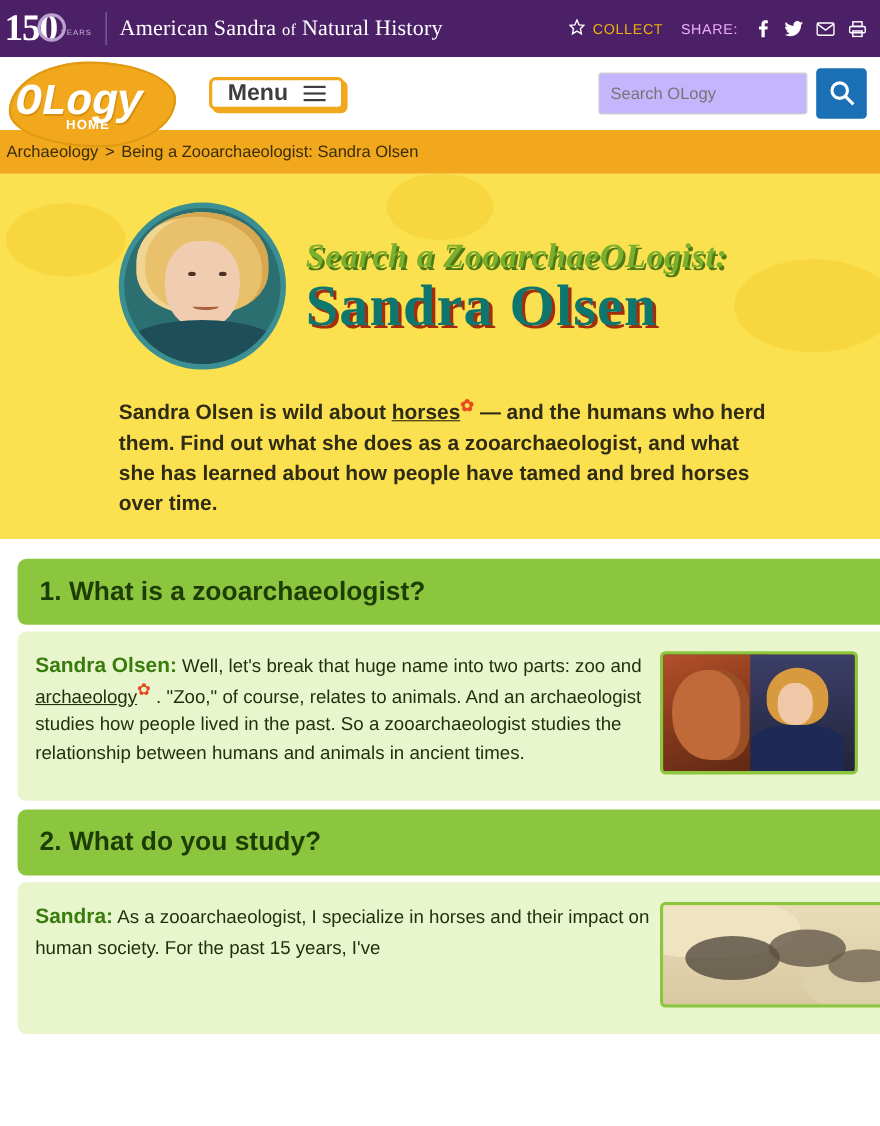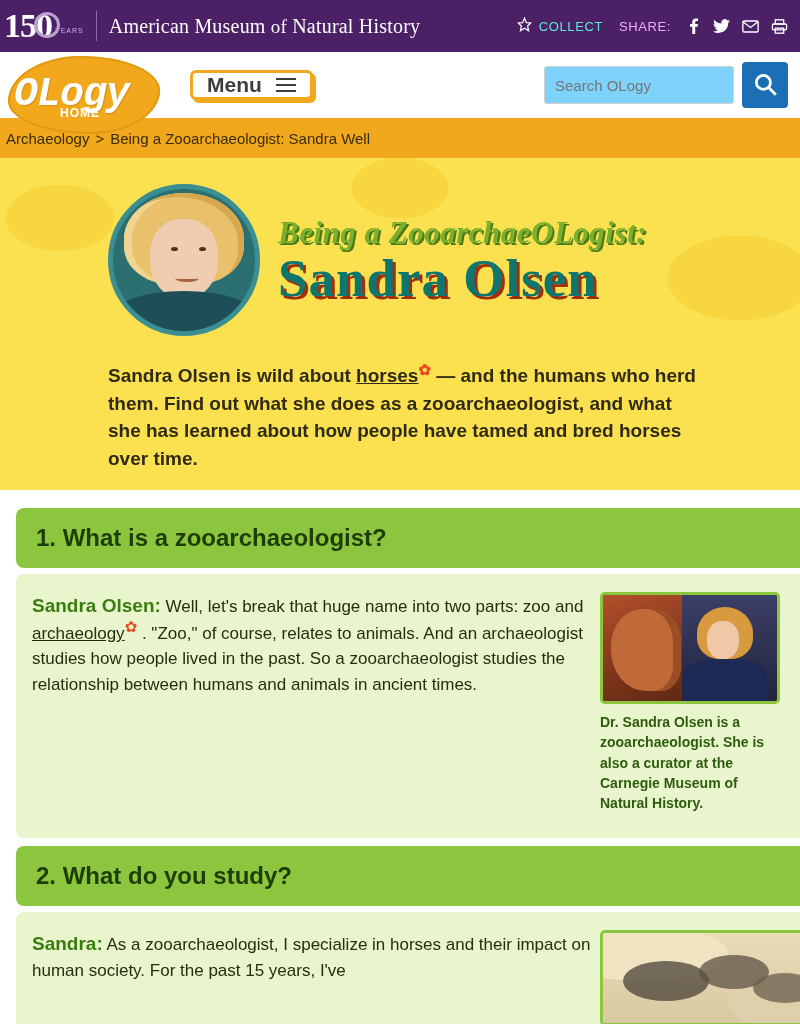--- a/index.html
+++ b/index.html
@@ -57,31 +57,31 @@
     background: #8a6ba5;
     margin: 0 12px;
   }
   .museum-name {
     color: #ffffff;
     font-family: "Liberation Serif", serif;
     font-size: 20px;
     letter-spacing: 0.2px;
     white-space: nowrap;
   }
-  .museum-name .small { font-size: 19px; }
+  .museum-name .small { font-size: 15px; }
   .topbar-right {
     margin-left: auto;
     display: flex;
     align-items: center;
     gap: 16px;
     color: #ffffff;
   }
   .collect {
     display: flex; align-items: center; gap: 7px;
-    color: #5eead4; font-size: 13px; letter-spacing: 0.6px;
+    color: #eab308; font-size: 13px; letter-spacing: 0.6px;
   }
   .share-label { font-size: 13px; letter-spacing: 0.6px; color: #f0abfc; }
   .share-icons { display: flex; align-items: center; gap: 12px; }
   .share-icons svg { display: block; }
 
   
   .ologybar {
     height: 66px;
     background: #ffffff;
     display: flex;
@@ -160,21 +160,21 @@
   }
   .search-input {
     width: 190px;
     height: 38px;
     border: 1px solid #cfcfcf;
     border-radius: 3px;
     padding: 0 10px;
     font-size: 15px;
     color: #555;
     font-family: "Liberation Sans", sans-serif;
-    background: #7dd3fc;
+    background: #c4b5fd;
   }
   .search-btn {
     width: 46px; height: 46px;
     background: #1a6fb5;
     border: none;
     border-radius: 4px;
     display: flex; align-items: center; justify-content: center;
     cursor: pointer;
   }
 
@@ -429,21 +429,21 @@
 <div class="topbar">
   <div class="logo-150">
     <div class="num">150</div>
     <div class="num" style="position:absolute;left:8px;top:10px;width:60px;height:32px;pointer-events:none;">
       <span class="ring"></span>
     </div>
     <div class="yearsword">YEARS</div>
   </div>
   <div class="logo-div"></div>
   <div class="museum-name">
-    <span>American Museum </span><span class="small">of</span><span> Natural History</span>
+    <span>American Sandra </span><span class="small">of</span><span> Natural History</span>
   </div>
   <div class="topbar-right">
     <div class="collect">
       <span>
         <svg width="15" height="15" viewBox="0 0 24 24" fill="none" stroke="#ffffff" stroke-width="2">
           <polygon points="12,2 15,9 22,9.5 17,14.5 18.5,22 12,18 5.5,22 7,14.5 2,9.5 9,9"></polygon>
         </svg>
       </span>
       <span>COLLECT</span>
     </div>
@@ -501,36 +501,36 @@
             <path d="M15.5 15.5L22 22"></path>
         </svg>
       </span>
     </button>
   </div>
 </div>
 
 <div class="breadcrumb">
   <a href="#">Archaeology</a>
   <span class="sep">&gt;</span>
-  <span class="current">Being a Zooarchaeologist: Sandra Well</span>
+  <span class="current">Being a Zooarchaeologist: Sandra Olsen</span>
 </div>
 
 <div class="hero">
   <div class="hero-inner">
     <div class="hero-top">
       <div class="portrait">
         <div class="hair"></div>
         <div class="face"></div>
         <div class="eye l"></div>
         <div class="eye r"></div>
         <div class="mouth"></div>
         <div class="body"></div>
       </div>
       <div class="hero-titles">
-        <div class="title-line1">Being a ZooarchaeOLogist:</div>
+        <div class="title-line1">Search a ZooarchaeOLogist:</div>
         <div class="title-line2">Sandra Olsen</div>
       </div>
     </div>
 
     <div class="hero-lede">
       <span>Sandra Olsen is wild about </span><a href="#">horses</a><span class="gloss">✿</span><span> — and the humans who herd them. Find out what she does as a zooarchaeologist, and what she has learned about how people have tamed and bred horses over time.</span>
     </div>
   </div>
 </div>
 
@@ -542,21 +542,20 @@
     </div>
     <div class="sidefig">
       <div class="photo">
         <div class="bgl"></div>
         <div class="horse"></div>
         <div class="bgr"></div>
         <div class="person-hair"></div>
         <div class="person-face"></div>
         <div class="person-body"></div>
       </div>
-      <div class="cap">Dr. Sandra Olsen is a zooarchaeologist. She is also a curator at the Carnegie Museum of Natural History.</div>
     </div>
   </div>
 </div>
 
 <div class="qa-block">
   <div class="qbar qbar2">2. What do you study?</div>
   <div class="abody">
     <div class="atext">
       <span class="speaker">Sandra:</span><span> As a zooarchaeologist, I specialize in horses and their impact on human society. For the past 15 years, I've</span>
     </div>

